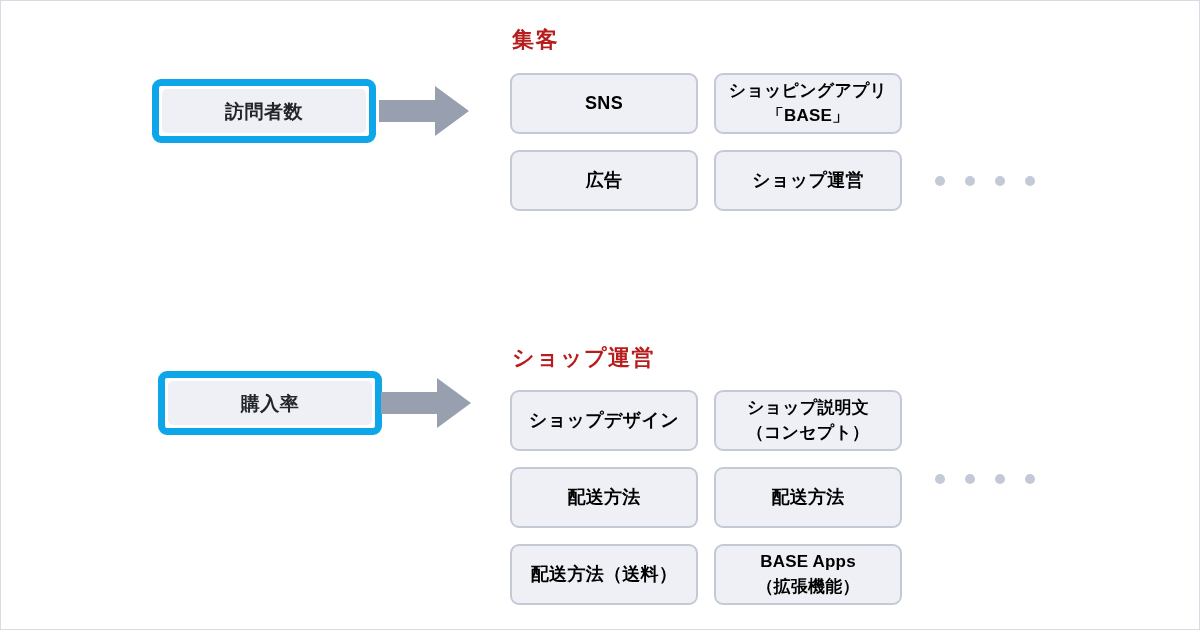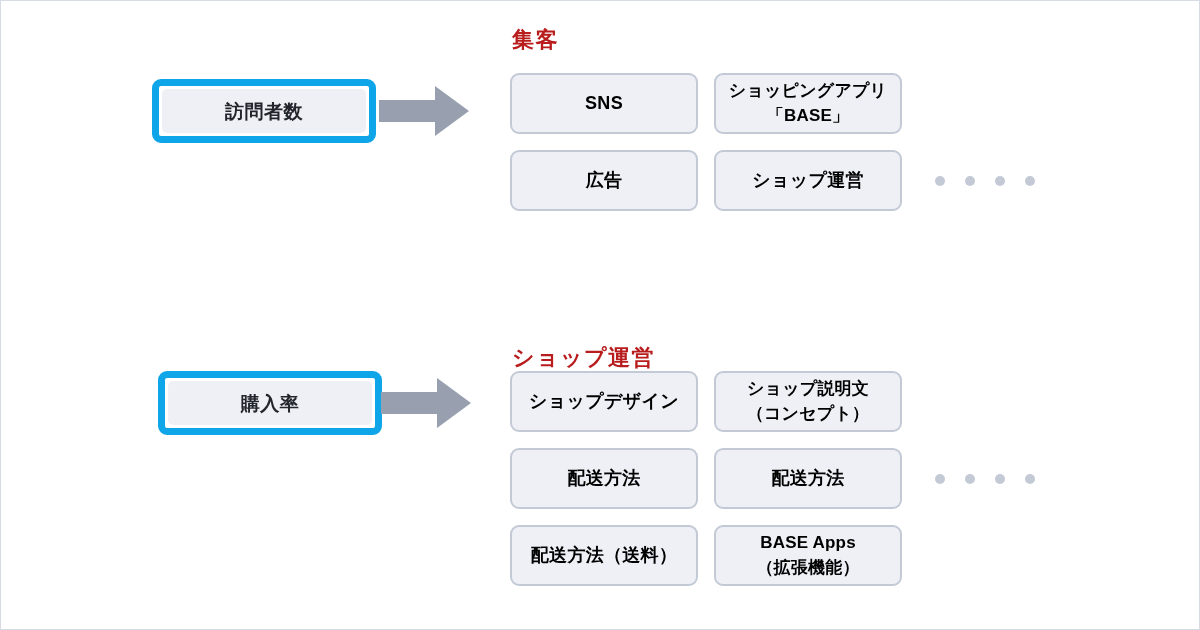--- a/index.html
+++ b/index.html
@@ -75,21 +75,21 @@
   
   .card-grid {
     position: absolute;
     display: grid;
     grid-template-columns: 188px 188px;
     grid-auto-rows: 61px;
     column-gap: 16px;
     row-gap: 16px;
   }
   #grid-acquisition { left: 509px; top: 72px; }
-  #grid-shopops     { left: 509px; top: 370px; }
+  #grid-shopops     { left: 509px; top: 389px; }
 
   .card {
     border: 2px solid #c3cad6;
     border-radius: 9px;
     background: #eef0f5;
     display: flex;
     align-items: center;
     justify-content: center;
     text-align: center;
     padding: 2px 6px;

